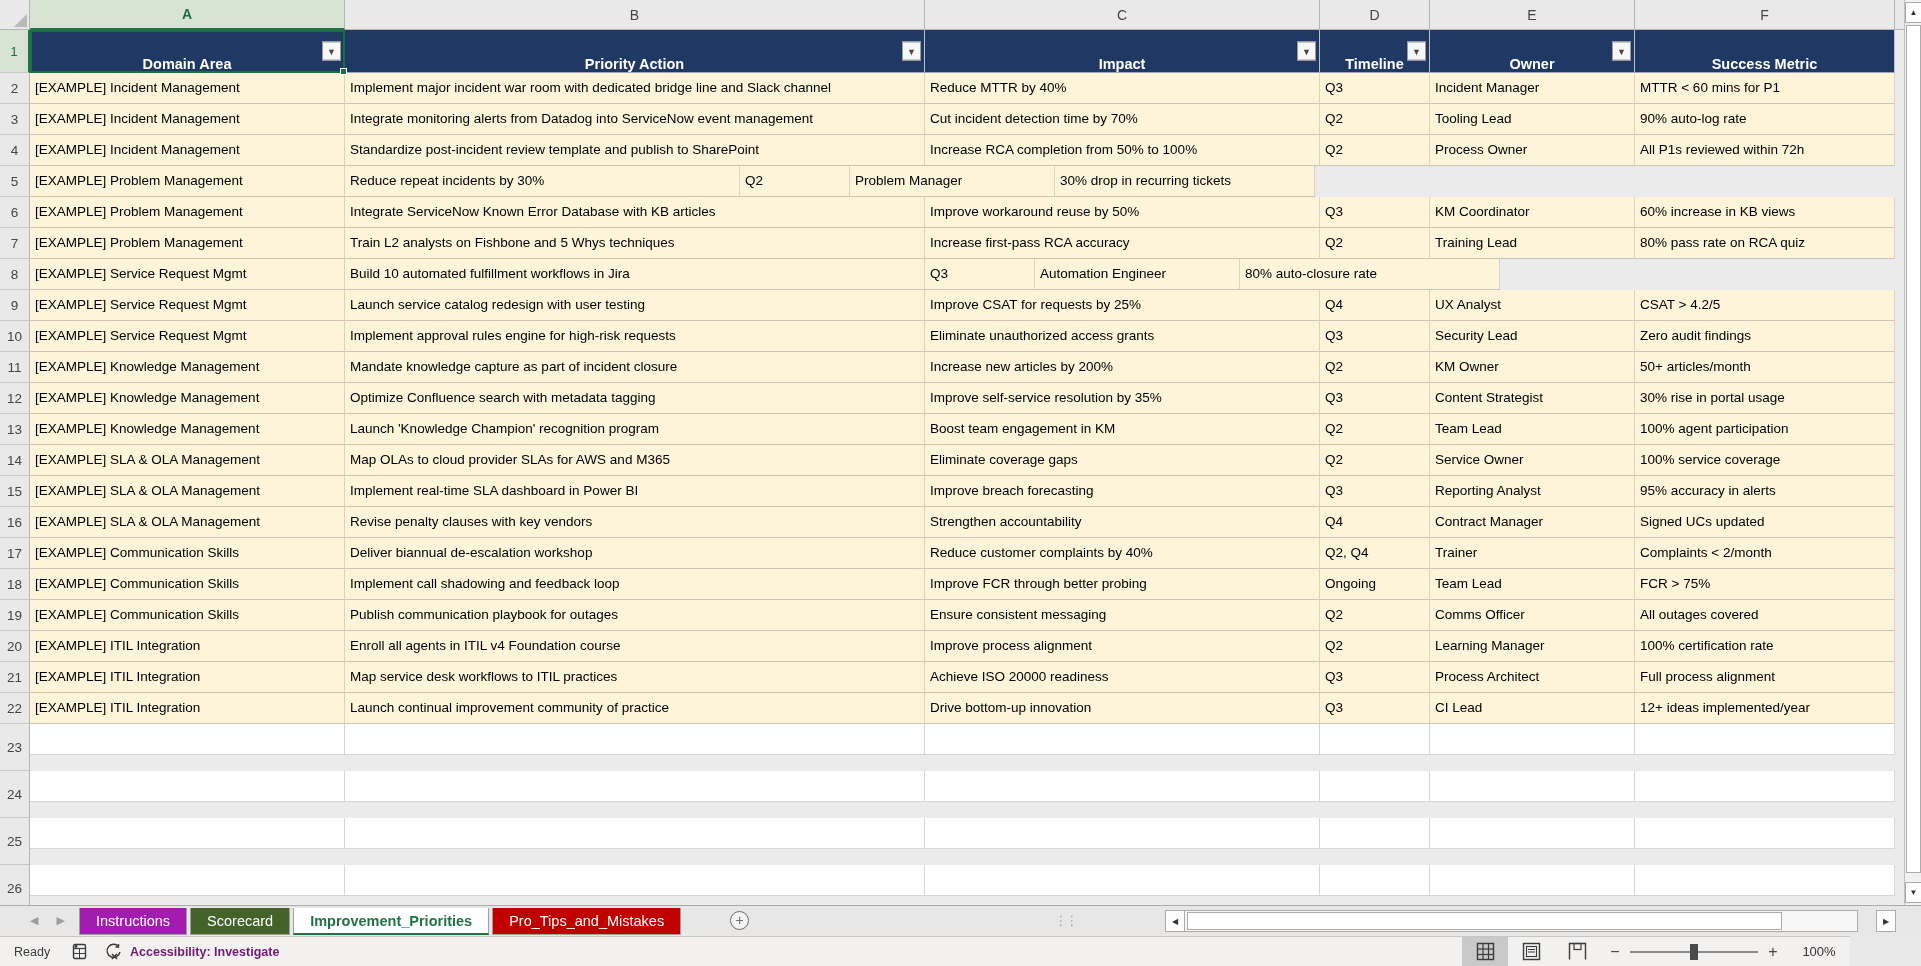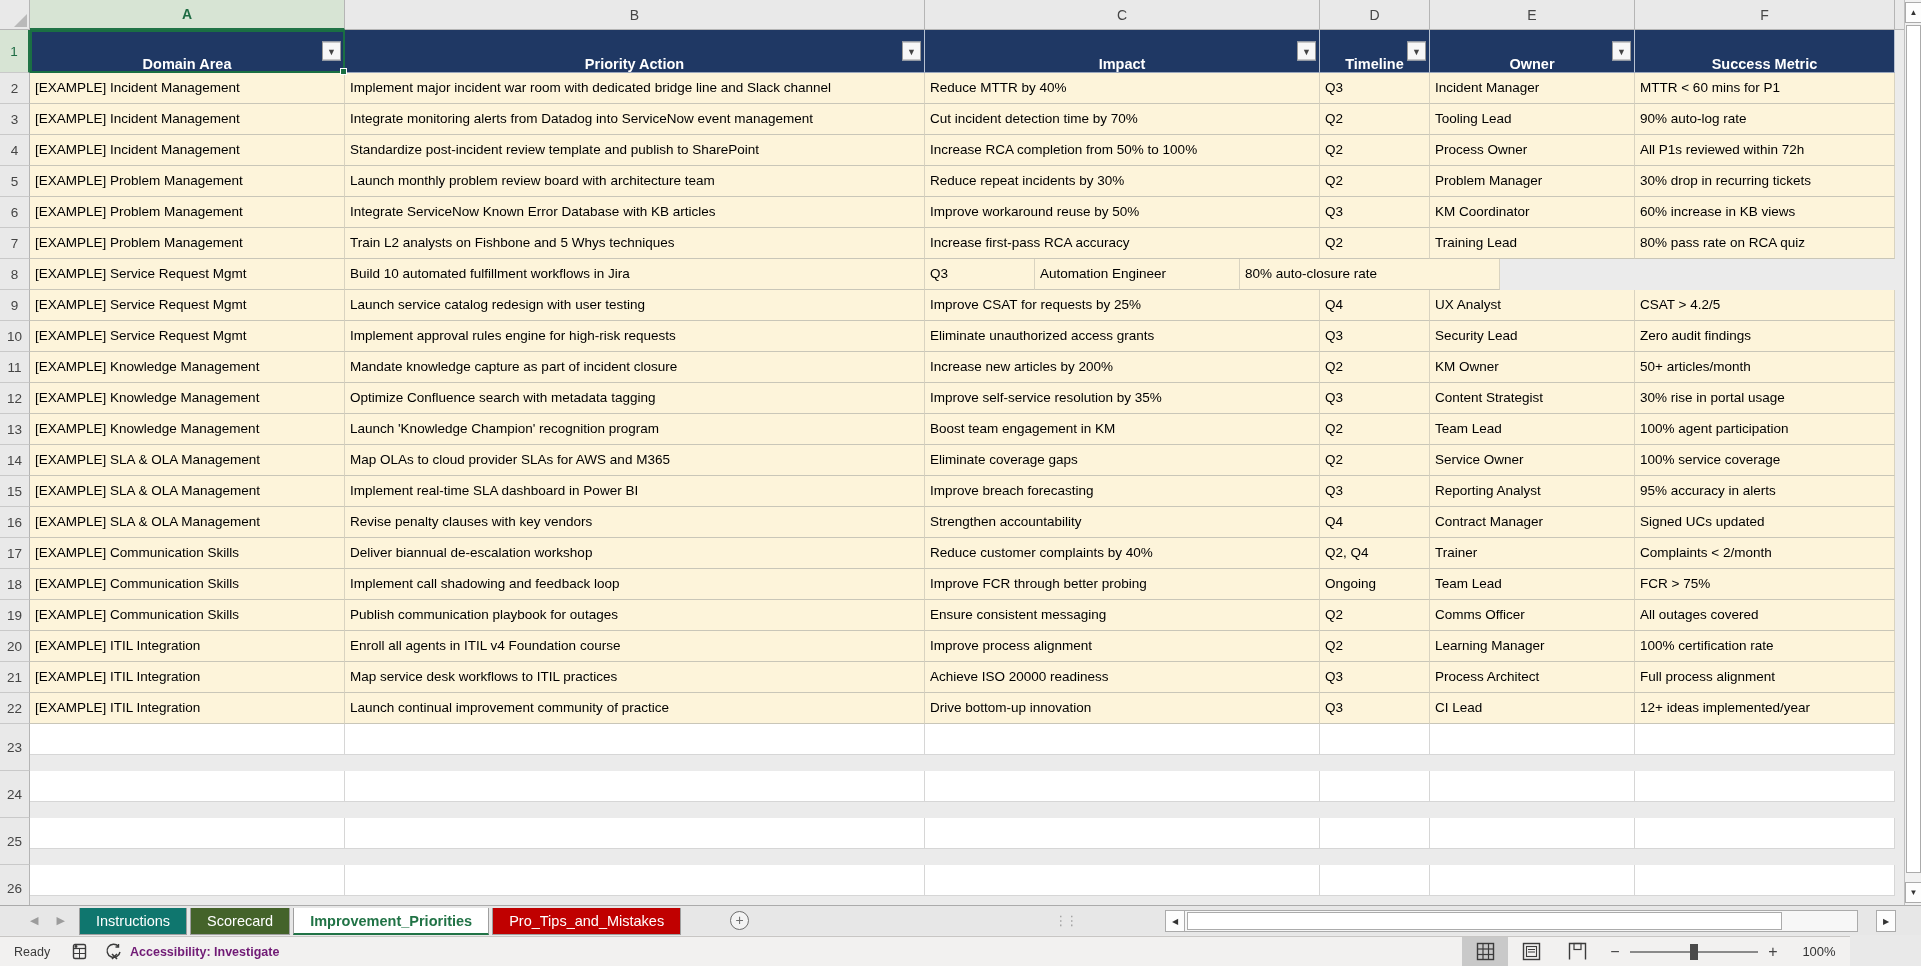--- a/index.html
+++ b/index.html
@@ -174,21 +174,20 @@
           <div class="cell col-A">[EXAMPLE] Incident Management</div>
           <div class="cell col-B">Standardize post-incident review template and publish to SharePoint</div>
           <div class="cell col-C">Increase RCA completion from 50% to 100%</div>
           <div class="cell col-D">Q2</div>
           <div class="cell col-E">Process Owner</div>
           <div class="cell col-F">All P1s reviewed within 72h</div>
         </div>
         <div class="row data-row">
           <div class="rownum w-num">5</div>
           <div class="cell col-A">[EXAMPLE] Problem Management</div>
-          <div class="cell col-B">Launch monthly problem review board with architecture team</div>
           <div class="cell col-C">Reduce repeat incidents by 30%</div>
           <div class="cell col-D">Q2</div>
           <div class="cell col-E">Problem Manager</div>
           <div class="cell col-F">30% drop in recurring tickets</div>
         </div>
         <div class="row data-row">
           <div class="rownum w-num">6</div>
           <div class="cell col-A">[EXAMPLE] Problem Management</div>
           <div class="cell col-B">Integrate ServiceNow Known Error Database with KB articles</div>
           <div class="cell col-C">Improve workaround reuse by 50%</div>
@@ -403,21 +402,21 @@
     <div class="vs-thumb"></div>
     <div class="vs-btn vs-down">▼</div>
   </div>
 
   <div class="tabstrip">
     <div class="tab-nav">
       <span>◀</span>
       <span>▶</span>
     </div>
     <div id="tab-items" style="display:flex; align-items:stretch; padding:2px 0 0 0;">
-        <div class="tab" style="background: #0f766e;">Instructions</div>
+        <div class="tab" style="background: #a21caf;">Instructions</div>
         <div class="tab" style="background: rgb(68, 99, 42);">Scorecard</div>
         <div class="tab active">Improvement_Priorities</div>
         <div class="tab" style="background: rgb(192, 0, 0);">Pro_Tips_and_Mistakes</div>
       </div>
     <div class="add-sheet">
       <div class="circ">+</div>
     </div>
     <div class="splitter">⋮⋮</div>
     <div class="hscroll">
       <div class="hs-btn">◀</div>

